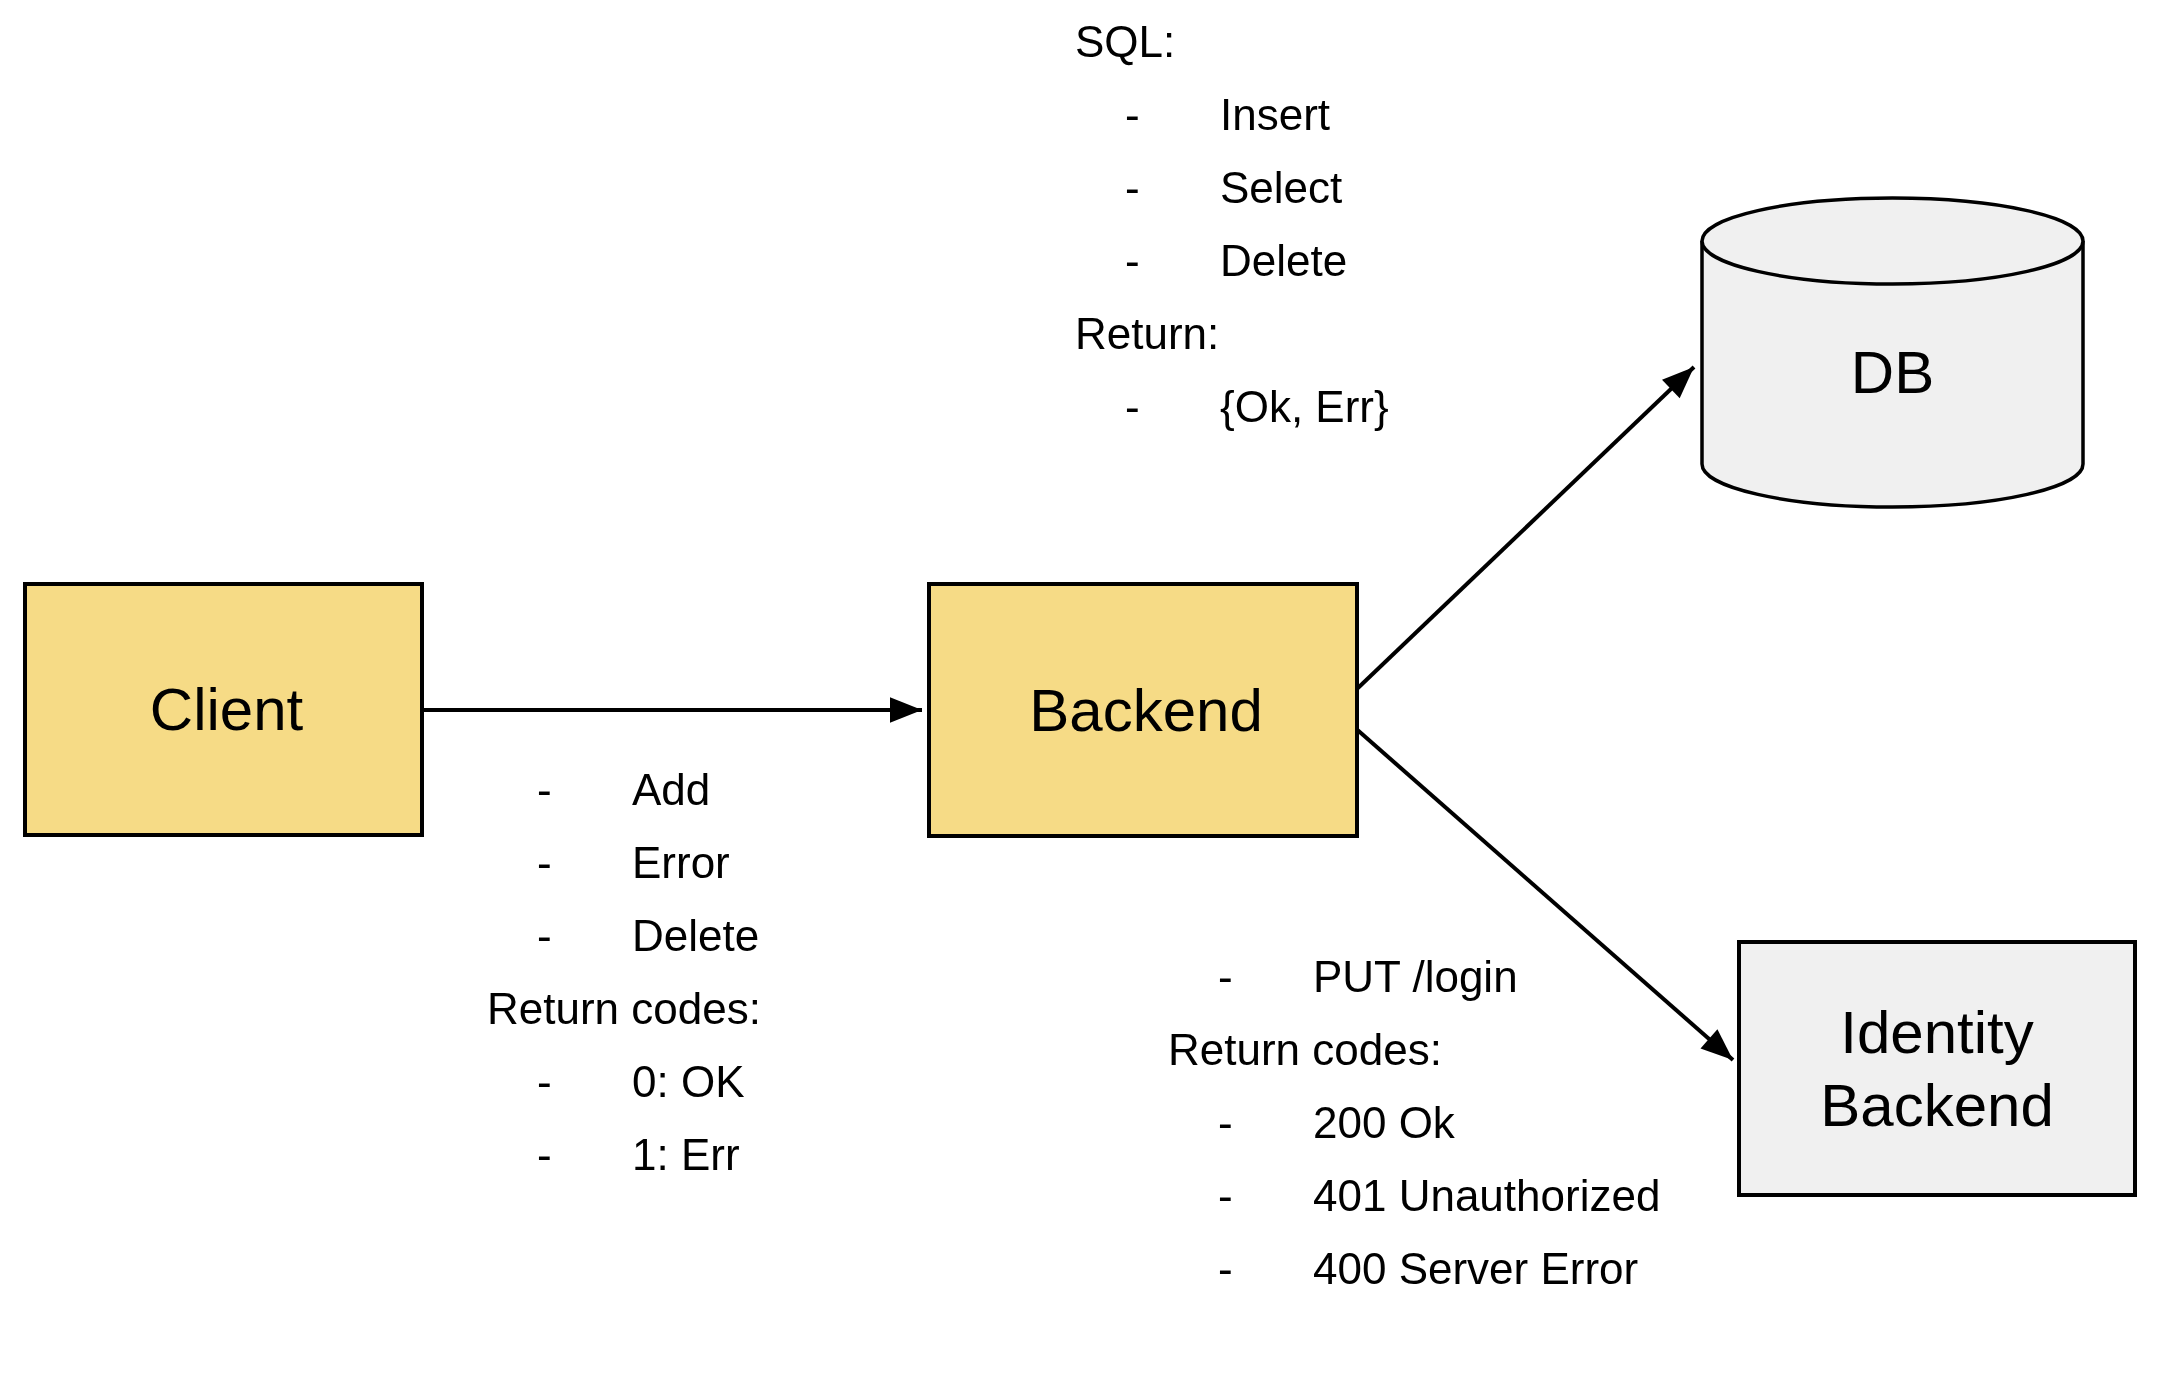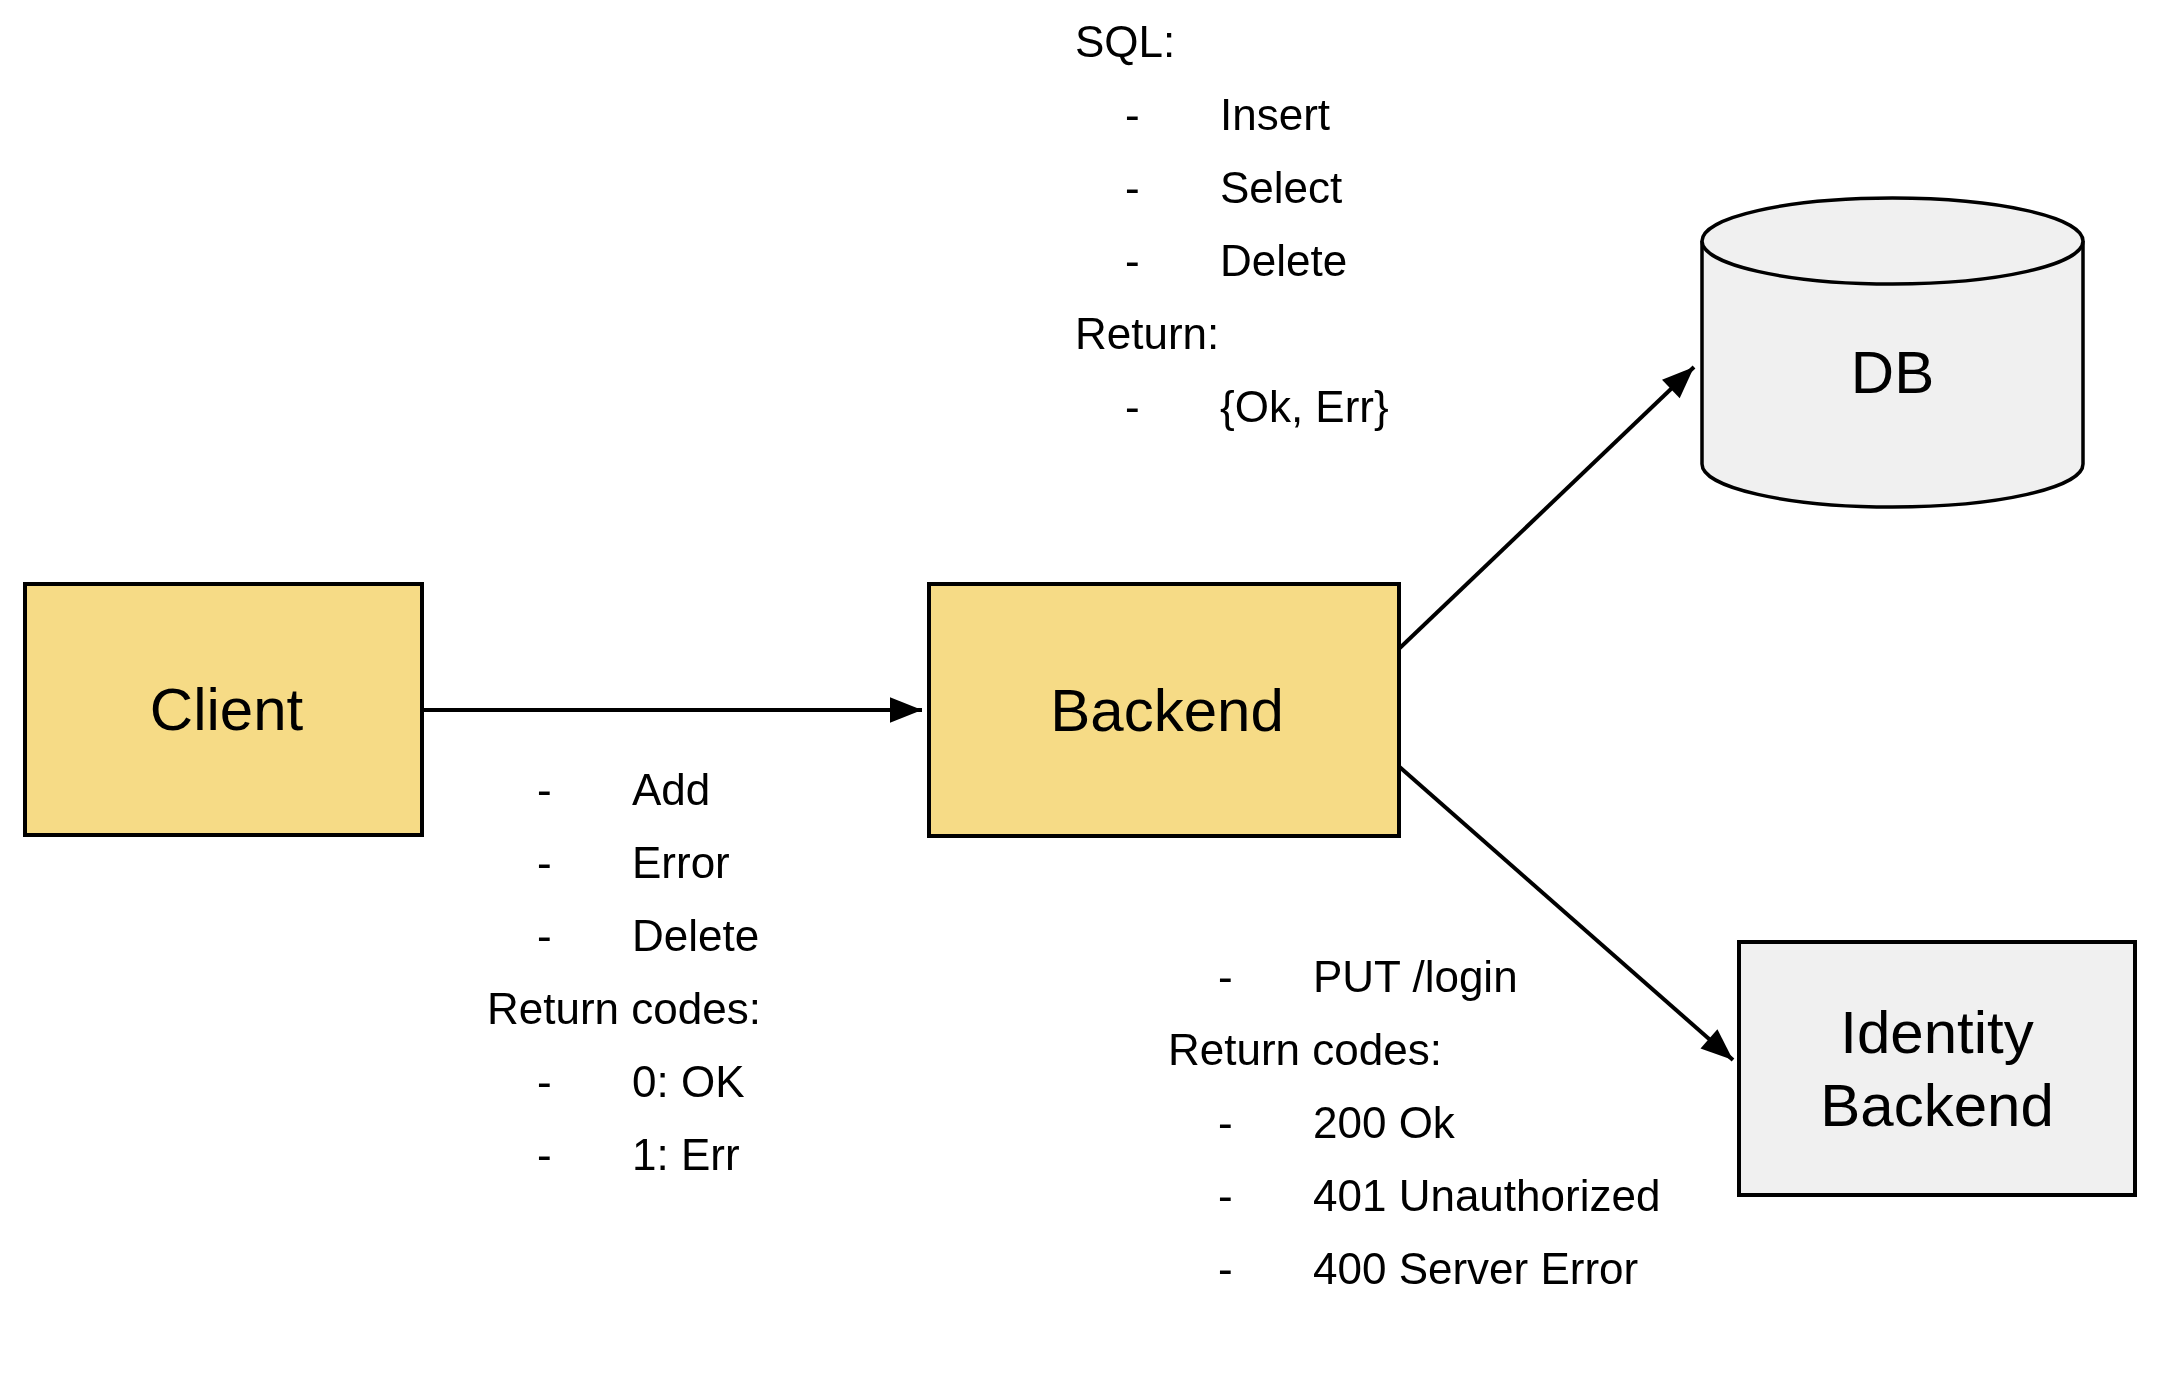--- a/index.html
+++ b/index.html
@@ -45,21 +45,21 @@
     line-height: 73px;
   }
   .node.box {
     border: 4px solid var(--stroke);
     box-sizing: border-box;
   }
   .node.yellow { background: var(--yellow); padding-left: 6px; }
   .node.gray   { background: var(--gray); }
 
   #node-client  { left: 23px;   top: 582px; width: 401px; height: 255px; }
-  #node-backend { left: 927px;  top: 582px; width: 474px; height: 256px; }
+  #node-backend { left: 927px;  top: 582px; width: 432px; height: 256px; }
   #node-idp     { left: 1737px; top: 940px; width: 400px; height: 257px; }
 
   #node-db { left: 1700px; top: 195px; width: 385px; height: 315px; display: block; }
   #node-db svg { position: absolute; left: 0; top: 0; width: 385px; height: 315px; }
   #node-db .shape { fill: var(--gray); stroke: var(--stroke); stroke-width: 3.5px; }
   .cyl-label {
     position: absolute;
     left: 0; top: 148px;
     width: 100%;
     text-align: center;

